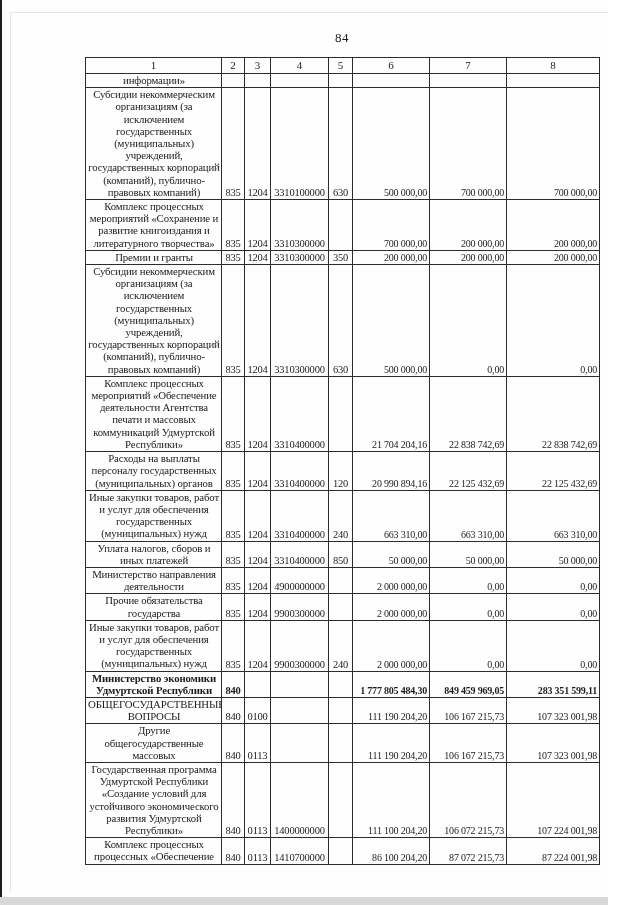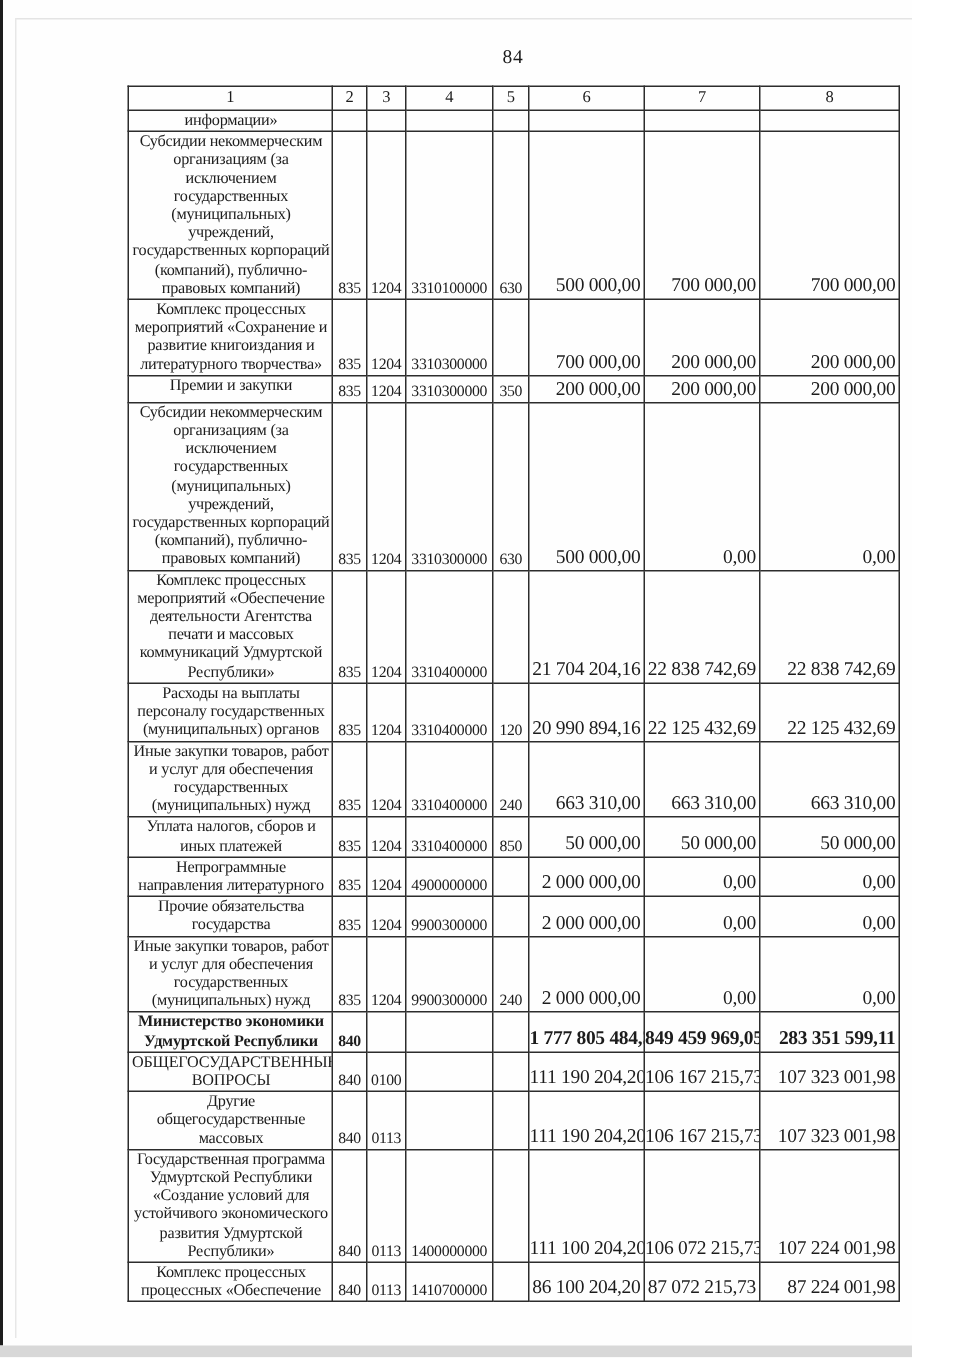--- a/index.html
+++ b/index.html
@@ -92,21 +92,21 @@
   }
   td.code {
     font-size: 10.5px;
     text-align: center;
     vertical-align: bottom;
     padding: 0 0 1px 0;
     white-space: nowrap;
     letter-spacing: -0.2px;
   }
   td.amount {
-    font-size: 13px;
+    font-size: 10px;
     text-align: right;
     vertical-align: bottom;
     padding: 0 2px 1px 0;
     white-space: nowrap;
     letter-spacing: -0.2px;
   }
   tr.bold td {
     font-weight: bold;
   }
 </style>
@@ -176,21 +176,21 @@
           <td class="label">Комплекс процессных мероприятий «Сохранение и развитие книгоиздания и литературного творчества»</td>
           <td class="code">835</td>
           <td class="code">1204</td>
           <td class="code">3310300000</td>
           <td class="code"></td>
           <td class="amount">700 000,00</td>
           <td class="amount">200 000,00</td>
           <td class="amount">200 000,00</td>
         </tr>
         <tr>
-          <td class="label">Премии и закупки</td>
+          <td class="label">Премии и гранты</td>
           <td class="code">835</td>
           <td class="code">1204</td>
           <td class="code">3310300000</td>
           <td class="code">350</td>
           <td class="amount">200 000,00</td>
           <td class="amount">200 000,00</td>
           <td class="amount">200 000,00</td>
         </tr>
         <tr>
           <td class="label">Субсидии некоммерческим организациям (за исключением государственных (муниципальных) учреждений, государственных корпораций (компаний), публично-правовых компаний)</td>
@@ -236,21 +236,21 @@
           <td class="label">Уплата налогов, сборов и иных платежей</td>
           <td class="code">835</td>
           <td class="code">1204</td>
           <td class="code">3310400000</td>
           <td class="code">850</td>
           <td class="amount">50 000,00</td>
           <td class="amount">50 000,00</td>
           <td class="amount">50 000,00</td>
         </tr>
         <tr>
-          <td class="label">Непрограммные направления литературного</td>
+          <td class="label">Министерство направления деятельности</td>
           <td class="code">835</td>
           <td class="code">1204</td>
           <td class="code">4900000000</td>
           <td class="code"></td>
           <td class="amount">2 000 000,00</td>
           <td class="amount">0,00</td>
           <td class="amount">0,00</td>
         </tr>
         <tr>
           <td class="label">Прочие обязательства государства</td>

